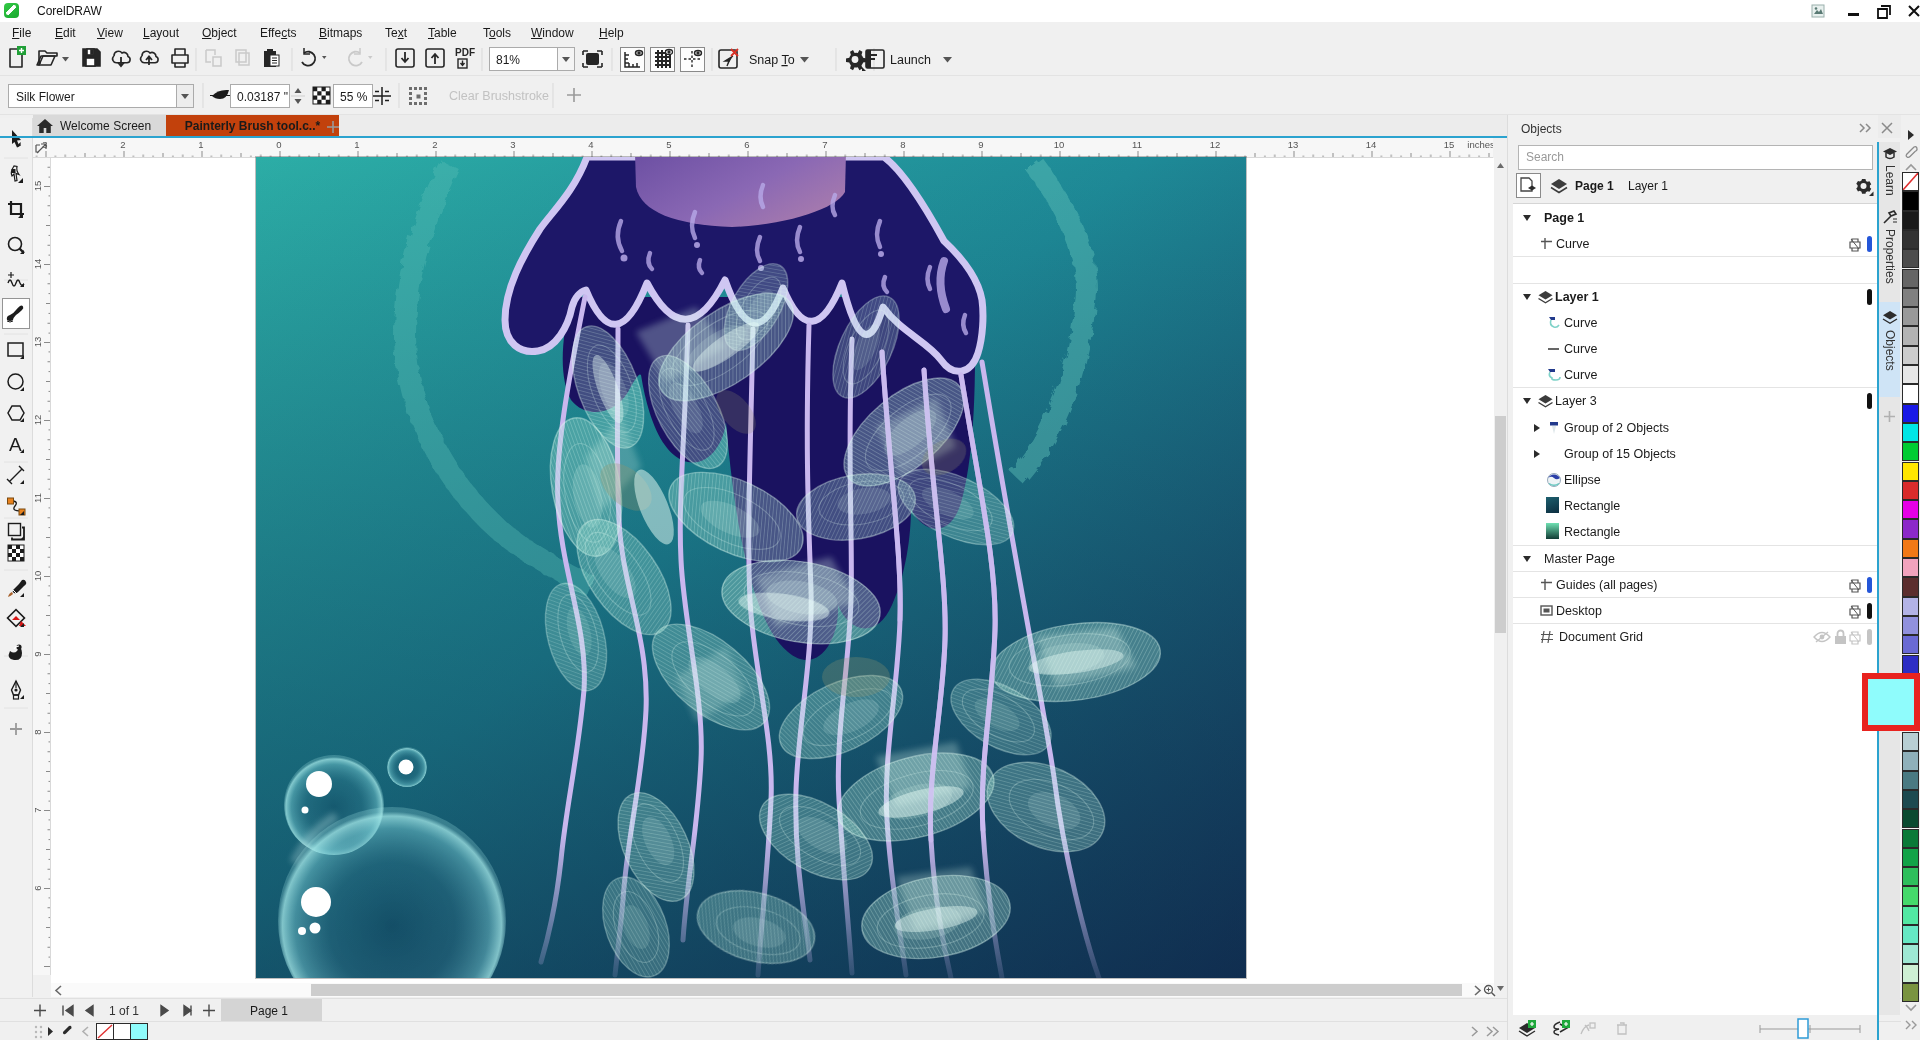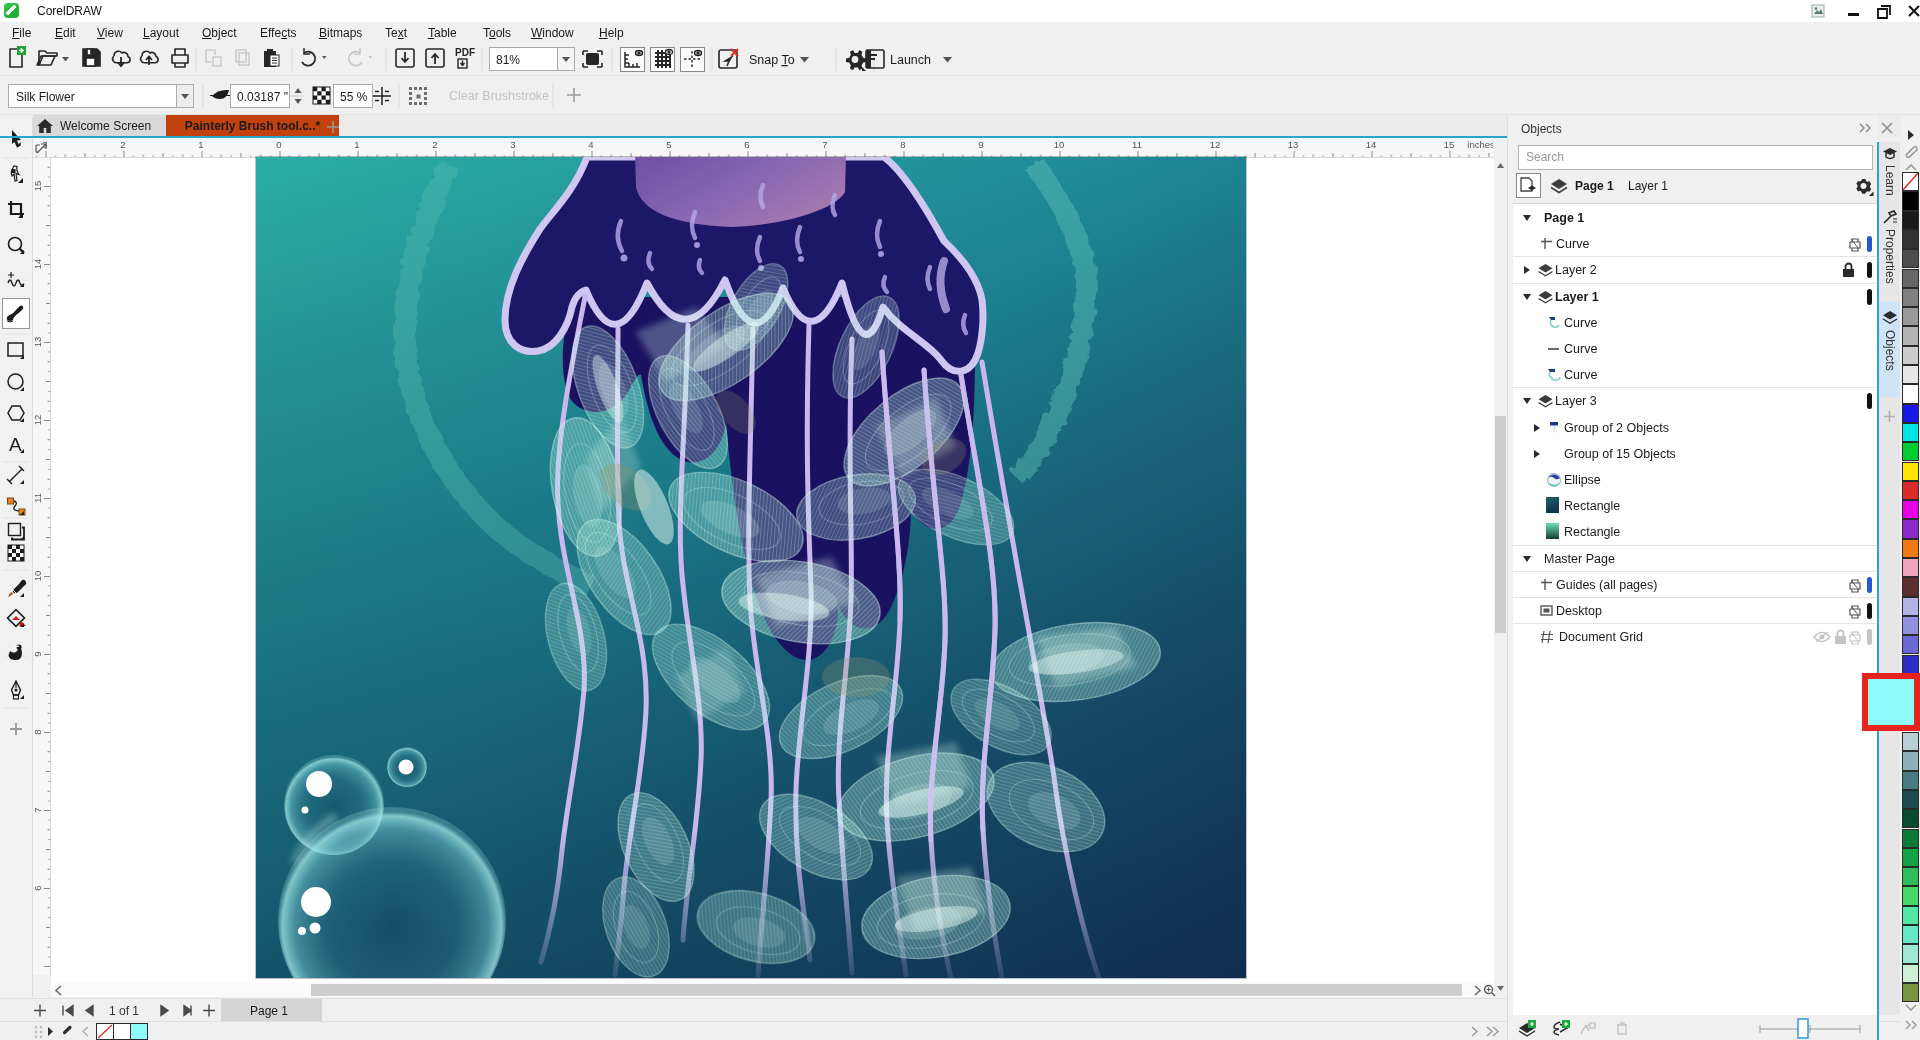--- a/index.html
+++ b/index.html
@@ -955,33 +955,20 @@
           <path d="M6,2 v11 M2,5.5 h11" stroke="#555" stroke-width="1.4"></path>
         </svg>
         <span class="lbl" style="left:43px;">Curve</span>
         <svg class="abs" style="left:334px;top:6px" width="16" height="15">
           <path d="M3,5 h10 v6 h-10 z M5,5 v-3 h6 v3 M5,11 v3 h6 v-3" fill="none" stroke="#555" stroke-width="1.2"></path>
           <path d="M4,2 l8,10" stroke="#555" stroke-width="1"></path>
         </svg>
         <div class="pen" style="background:#2456d8"></div>
       </div>
       <div class="sepline" style="top:52px"></div>
-<div class="trow" style="top:53px">
-        <div class="tri-r" style="left:11px"></div>
-        <svg class="abs" style="left:24px;top:6px" width="17" height="15">
-          <path d="M8.5,1 l7,4.3 -7,4.3 -7,-4.3 z" fill="#3c3c3c"></path>
-          <path d="M1.5,8.5 l7,4.3 7,-4.3" fill="none" stroke="#3c3c3c" stroke-width="1.4"></path>
-        </svg>
-        <span class="lbl" style="left:42px;">Layer 2</span>
-        <svg class="abs" style="left:328px;top:5px" width="15" height="16">
-          <rect x="2" y="7" width="11" height="8" fill="#2b2b2b"></rect>
-          <path d="M4.5,7 v-2.5 a3,3 0 0 1 6,0 V7" fill="none" stroke="#2b2b2b" stroke-width="1.8"></path>
-        </svg>
-        <div class="pen"></div>
-      </div>
       <div class="sepline" style="top:79px"></div>
 <div class="trow" style="top:80px">
         <div class="tri-d" style="left:10px"></div>
         <svg class="abs" style="left:24px;top:6px" width="17" height="15">
           <path d="M8.5,1 l7,4.3 -7,4.3 -7,-4.3 z" fill="#3c3c3c"></path>
           <path d="M1.5,8.5 l7,4.3 7,-4.3" fill="none" stroke="#3c3c3c" stroke-width="1.4"></path>
         </svg>
         <span class="lbl" style="left:42px;font-weight:bold;">Layer 1</span>
         <div class="pen"></div>
       </div>

